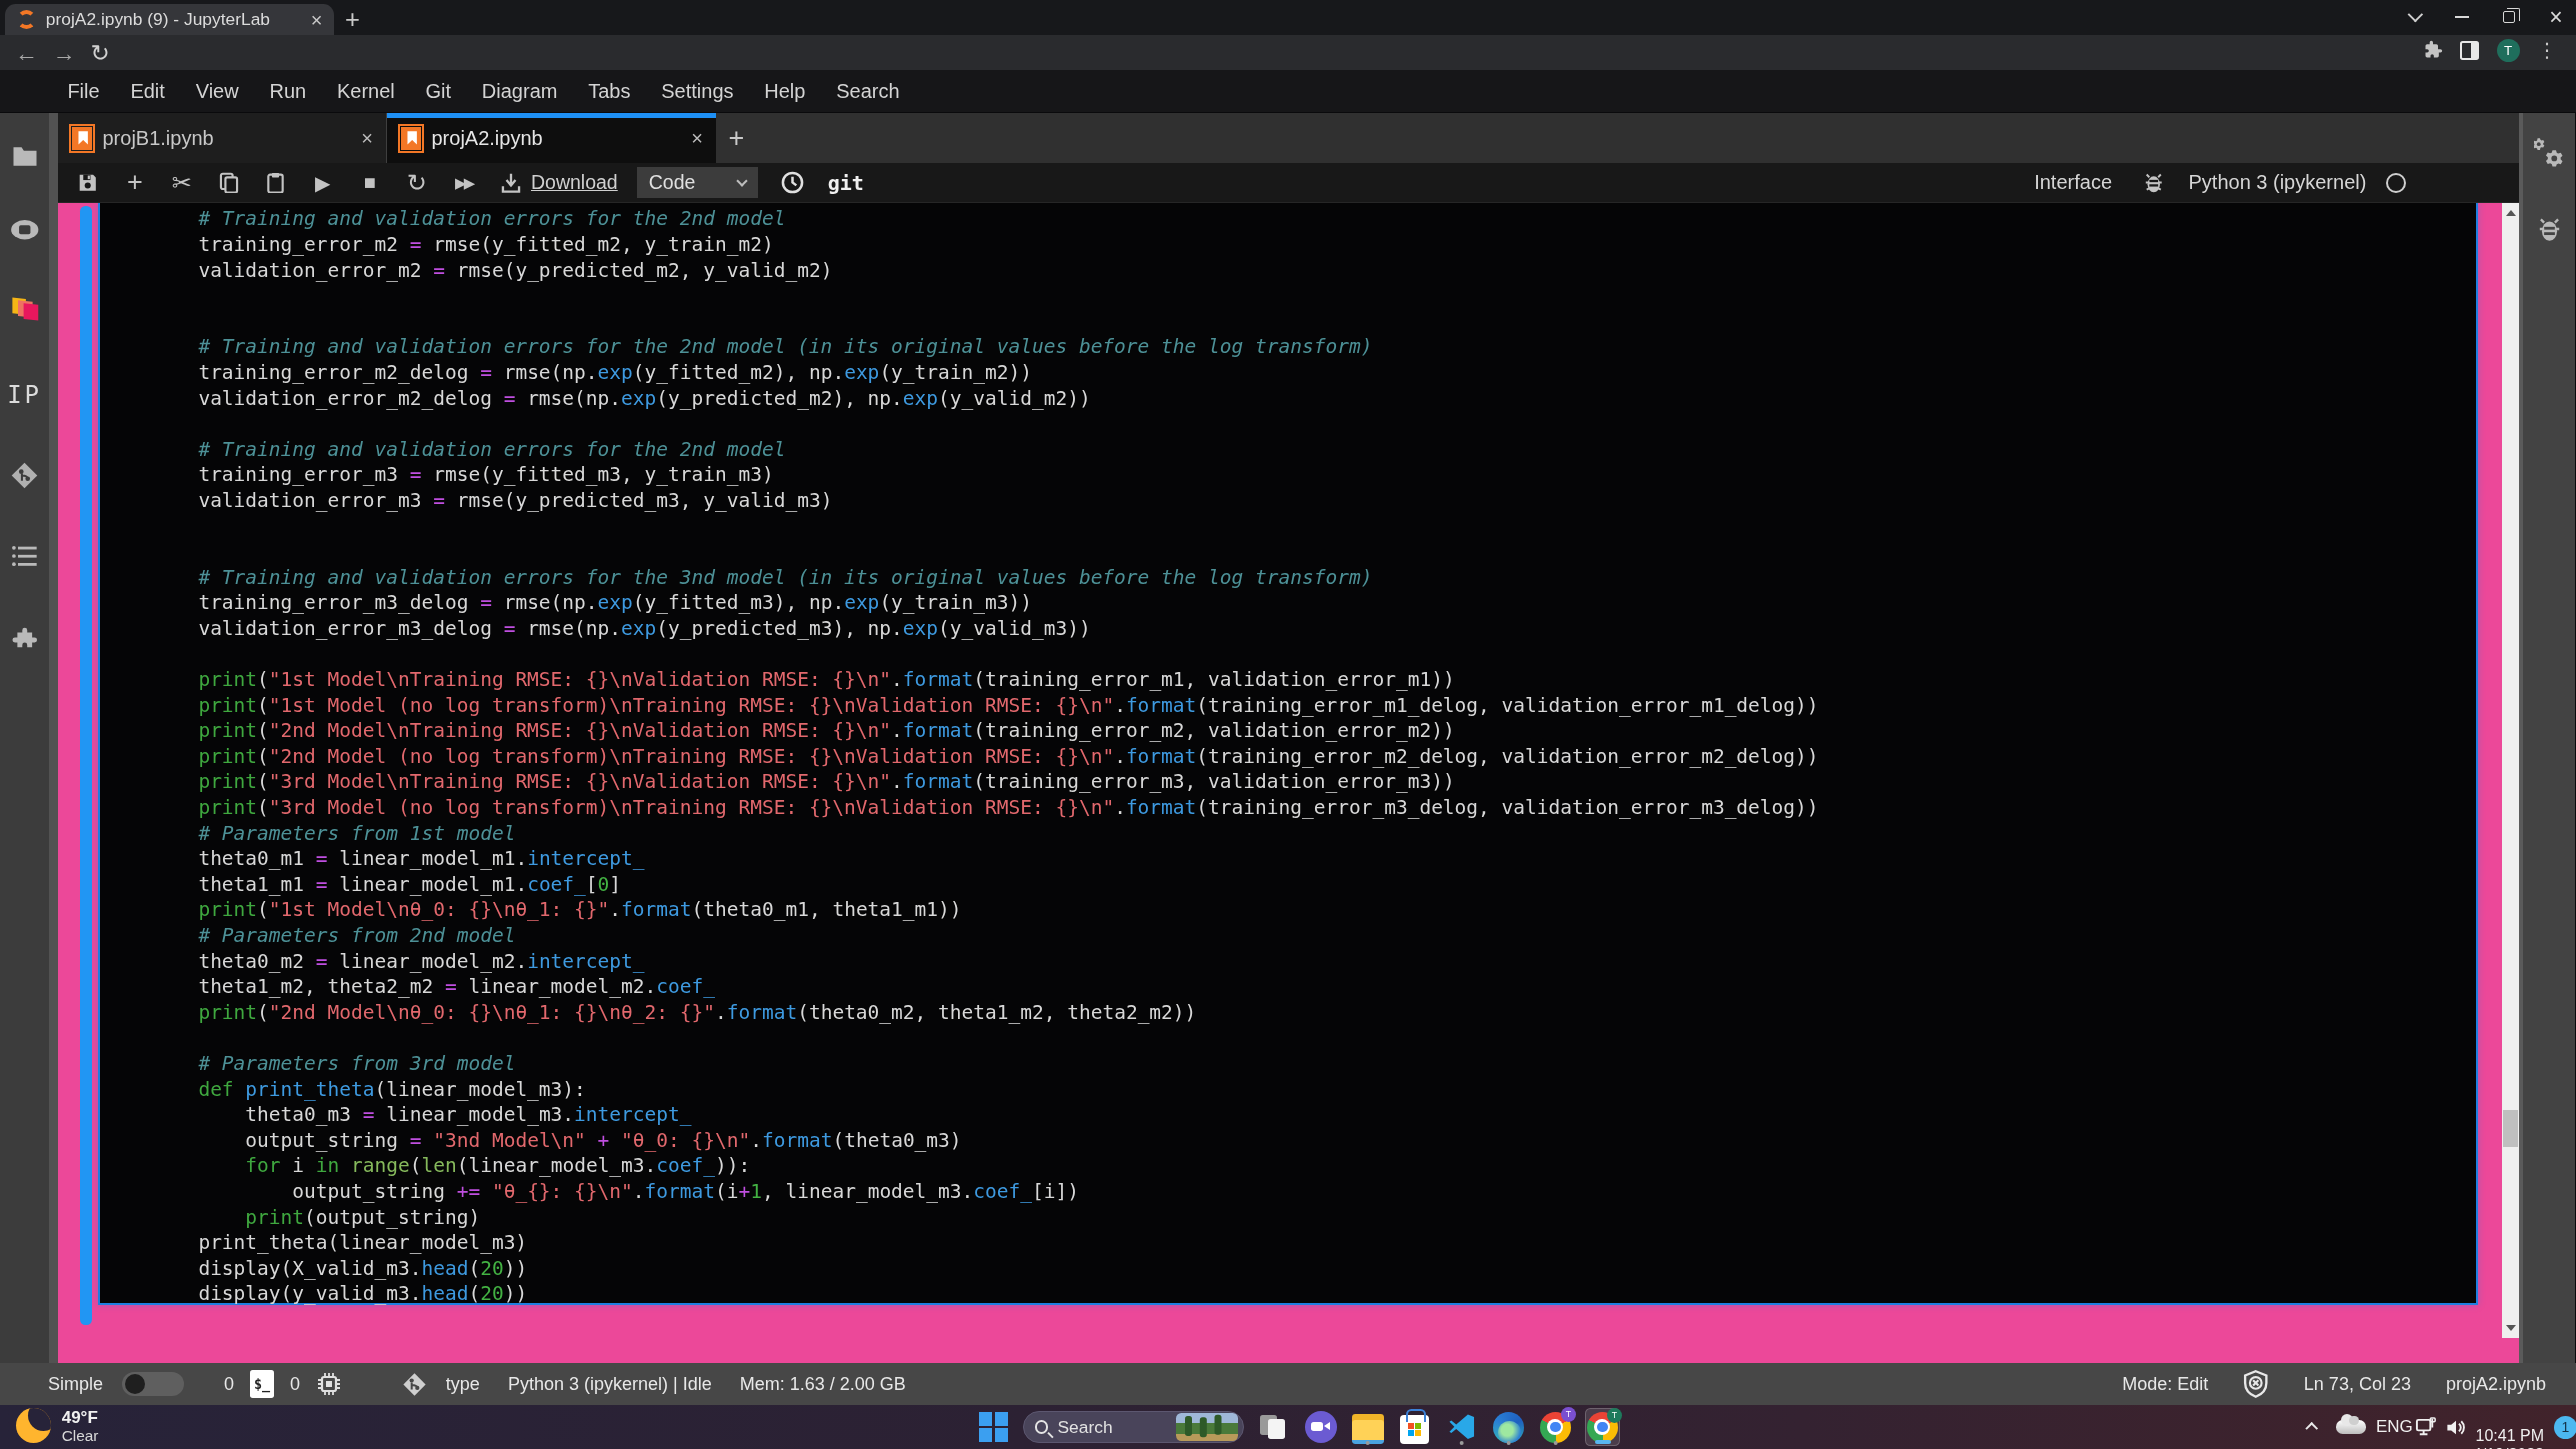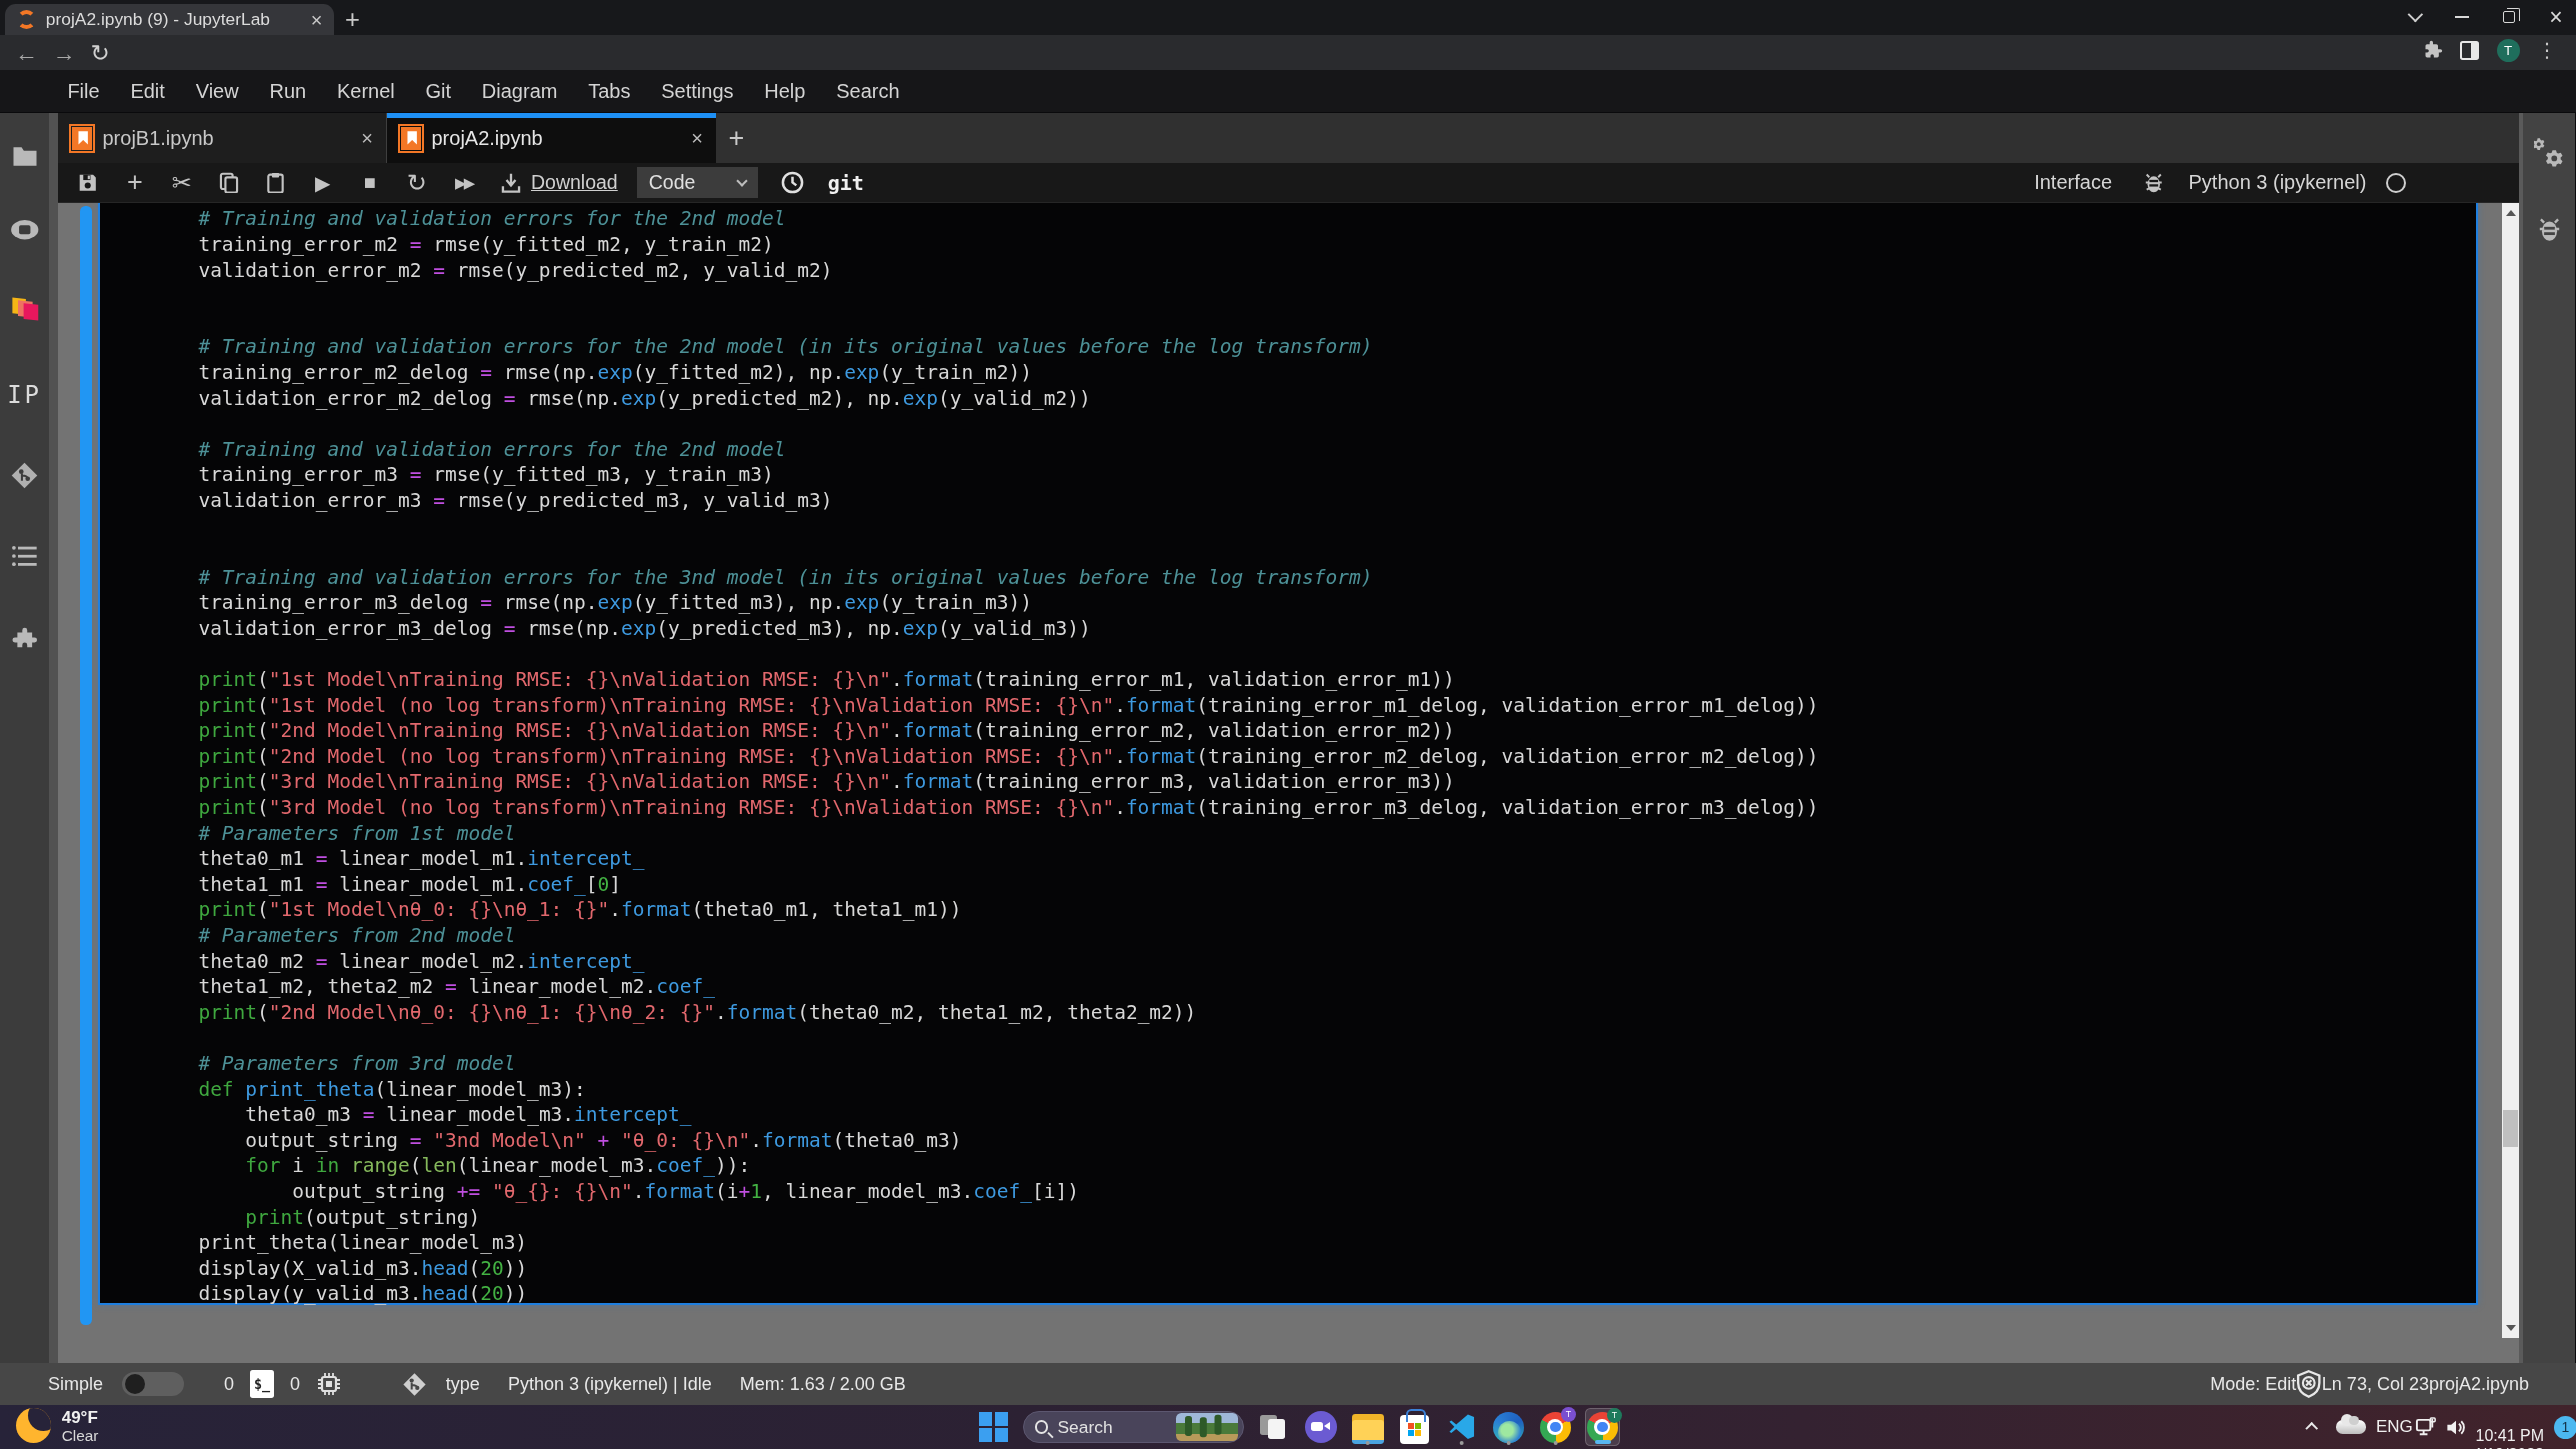--- a/index.html
+++ b/index.html
@@ -85,21 +85,21 @@
     display:flex; align-items:center; padding:0 12px; justify-content:space-between; margin-right:23px; }
   .chev-sm { width:8px; height:8px; border-right:2px solid #bdbdbd; border-bottom:2px solid #bdbdbd;
     transform:rotate(45deg); margin-top:-4px; }
   .gitlabel { color:#f0f0f0; font-size:20px; font-weight:bold; font-family:"DejaVu Sans Mono",monospace; }
   #jtoolbar .spacer { flex:1; }
   .iface { color:#d6d6d6; font-size:20px; margin-right:29.5px; }
   .kname { color:#d6d6d6; font-size:20px; margin-right:20px; }
   .kcircle { width:20px; height:20px; border:2px solid #cfcfcf; border-radius:50%; margin-right:113px; }
 
   
-  #content { flex:1; position:relative; background:#737373; overflow:hidden; }
+  #content { flex:1; position:relative; background:#ec4899; overflow:hidden; }
   #collapser { position:absolute; left:22px; top:2.7px; width:11.4px; height:1119px; background:#2196f3; border-radius:5.4px; }
   #cell { position:absolute; left:40px; top:0; width:2380px; height:1102px; background:#050506;
     border-left:2px solid #1e7fe0; border-right:2px solid #1e7fe0; border-bottom:2px solid #1e7fe0;
     box-shadow:0 0 6.7px rgba(30,127,224,.35); }
   #code { padding:3.4px 0 0 98px; font-family:"DejaVu Sans Mono",monospace; font-size:19.5px;
     line-height:25.6px; white-space:pre; color:#d8d8d8; }
   .cl { height:25.6px; }
   .t-c { color:#4d9197; font-style:italic; }
   .t-k { color:#3fa83f; }
   .t-b { color:#86b95c; }
@@ -113,21 +113,21 @@
   #nscroll { position:absolute; right:0; top:0; width:17.4px; height:1135px; background:#efefef; }
   .sb-arrow { position:absolute; left:0; width:17.4px; height:20px; display:flex; align-items:center; justify-content:center; }
   .tri-up { width:0; height:0; border-left:5.4px solid transparent; border-right:5.4px solid transparent; border-bottom:6.7px solid #555; }
   .tri-dn { width:0; height:0; border-left:5.4px solid transparent; border-right:5.4px solid transparent; border-top:6.7px solid #555; }
   #nthumb { position:absolute; left:1.3px; top:907px; width:14.8px; height:37px; background:#bfbfbf; }
 
   
   #statusbar { position:absolute; left:0; top:1363px; width:2576px; height:42px; background:#474747;
     display:flex; align-items:center; color:#e8e8e8; font-size:18px; }
   #statusbar .sb-left { display:flex; align-items:center; padding-left:48px; }
-  #statusbar .sb-right { margin-left:auto; display:flex; align-items:center; padding-right:47px; }
+  #statusbar .sb-right { margin-left:auto; display:flex; align-items:center; gap:35px; padding-right:30px; }
   .toggle { width:62px; height:24px; background:#5f5f5f; border-radius:12px; margin-left:19px; position:relative; }
   .toggle .knob { position:absolute; left:2.7px; top:2px; width:20px; height:20px; border-radius:50%; background:#1f1f1f; }
   .termbadge { width:24px; height:28px; background:#fff; border-radius:2.7px; color:#222; font-size:13.4px;
     font-family:"DejaVu Sans Mono",monospace; display:flex; align-items:center; justify-content:center; font-weight:bold; }
   .ml24 { margin-left:16px; } .ml26 { margin-left:17.4px; } .ml42 { margin-left:28px; }
   .ml60 { margin-left:40px; } .ml90 { margin-left:60px; }
 
   
   #taskbar { position:absolute; left:0; top:1405px; width:2576px; height:44px;
     background:linear-gradient(90deg,#272339 0%,#2c2133 40%,#342231 70%,#41232b 100%); }

